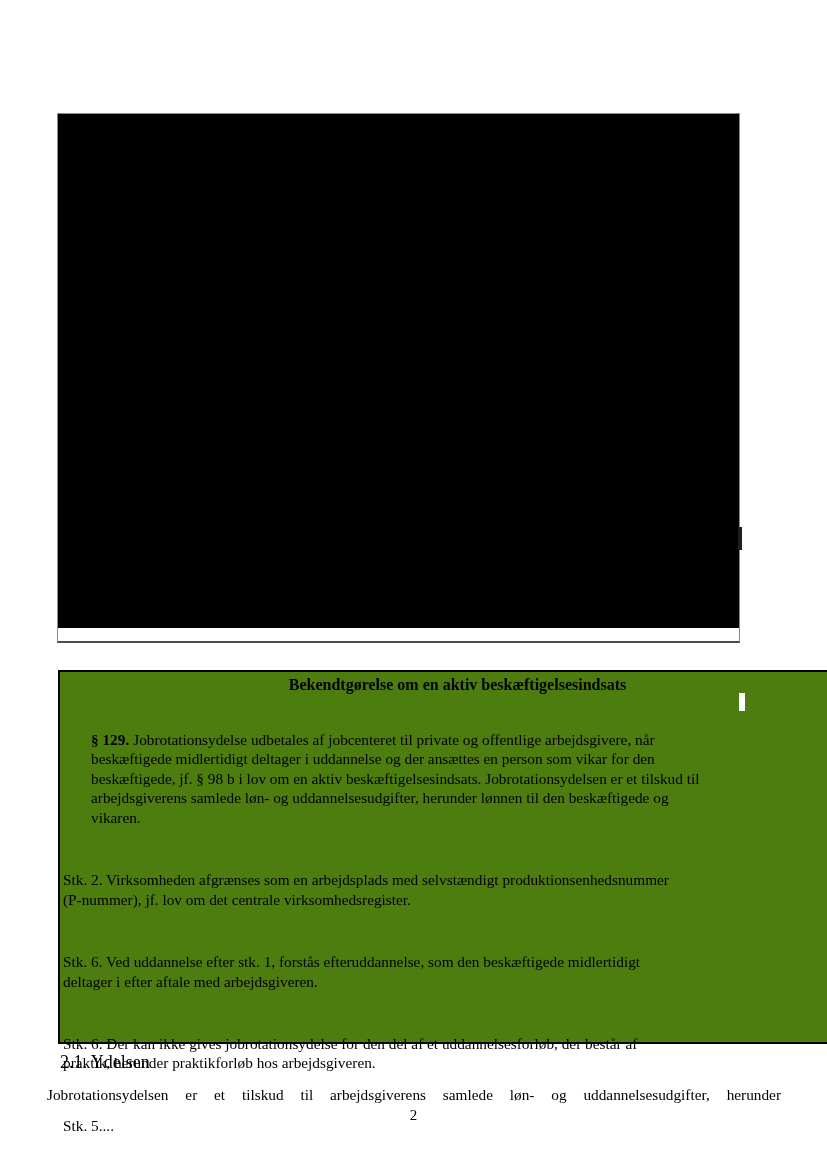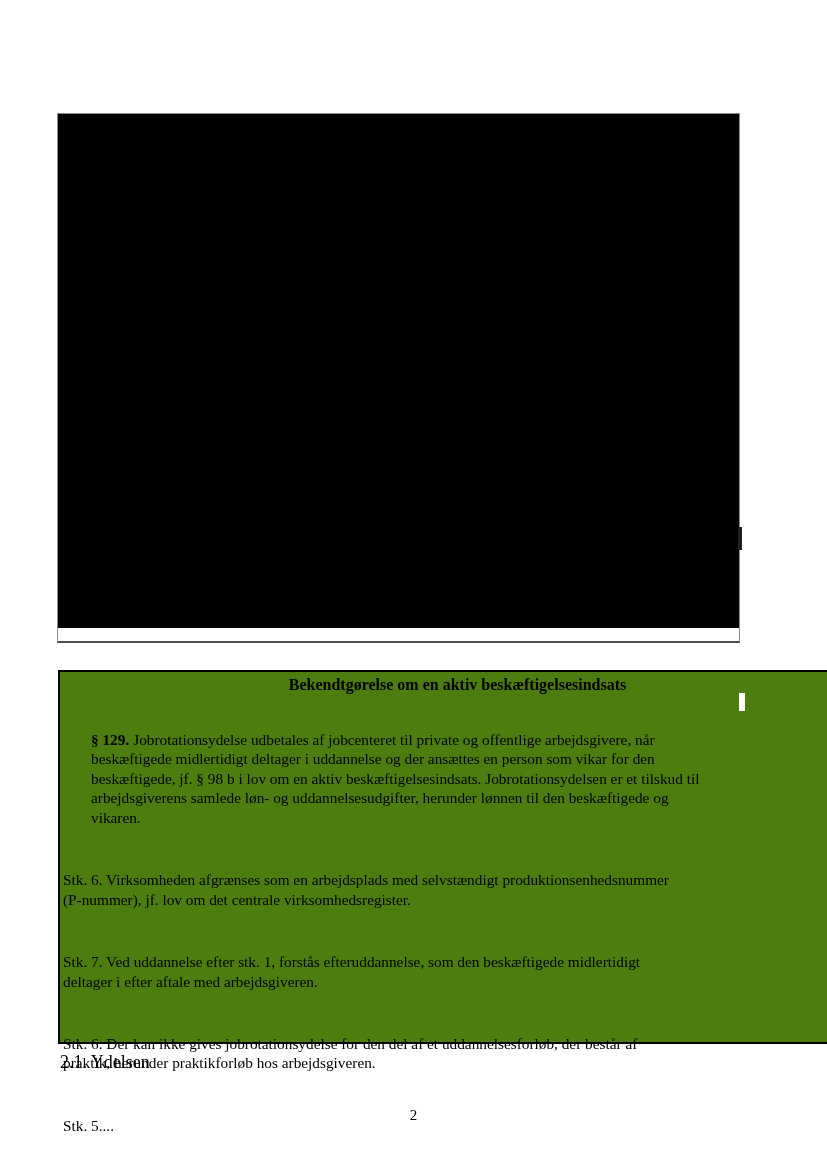--- a/index.html
+++ b/index.html
@@ -117,39 +117,40 @@
 
     <div class="para first">
       <span class="lead-bold">§ 129.</span><span>Jobrotationsydelse udbetales af jobcenteret til private og offentlige arbejdsgivere, når
 beskæftigede midlertidigt deltager i uddannelse og der ansættes en person som vikar for den
 beskæftigede, jf. § 98 b i lov om en aktiv beskæftigelsesindsats. Jobrotationsydelsen er et tilskud til
 arbejdsgiverens samlede løn- og uddannelsesudgifter, herunder lønnen til den beskæftigede og
 vikaren.</span>
     </div>
 
     <div class="para">
-      <span>Stk. 6. Virksomheden afgrænses som en arbejdsplads med selvstændigt produktionsenhedsnummer
+      <span>Stk. 2. Virksomheden afgrænses som en arbejdsplads med selvstændigt produktionsenhedsnummer
 (P-nummer), jf. lov om det centrale virksomhedsregister.</span>
     </div>
 
     <div class="para">
-      <span>Stk. 7. Ved uddannelse efter stk. 1, forstås efteruddannelse, som den beskæftigede midlertidigt
+      <span>Stk. 6. Ved uddannelse efter stk. 1, forstås efteruddannelse, som den beskæftigede midlertidigt
 deltager i efter aftale med arbejdsgiveren.</span>
     </div>
 
     <div class="para">
       <span>Stk. 6. Der kan ikke gives jobrotationsydelse for den del af et uddannelsesforløb, der består af
 praktik, herunder praktikforløb hos arbejdsgiveren.</span>
     </div>
 
     <div class="para">
       <span>Stk. 5....</span>
     </div>
   </div>
 
   <div class="border-gap"></div>
 
   <div class="section-heading">2.1. Ydelsen</div>
 
+  <div class="body-par">Jobrotationsydelsen er et tilskud til arbejdsgiverens samlede løn- og uddannelsesudgifter, herunder</div>
 
   <div class="page-number">2</div>
 
 </div>
 
 </body></html>

